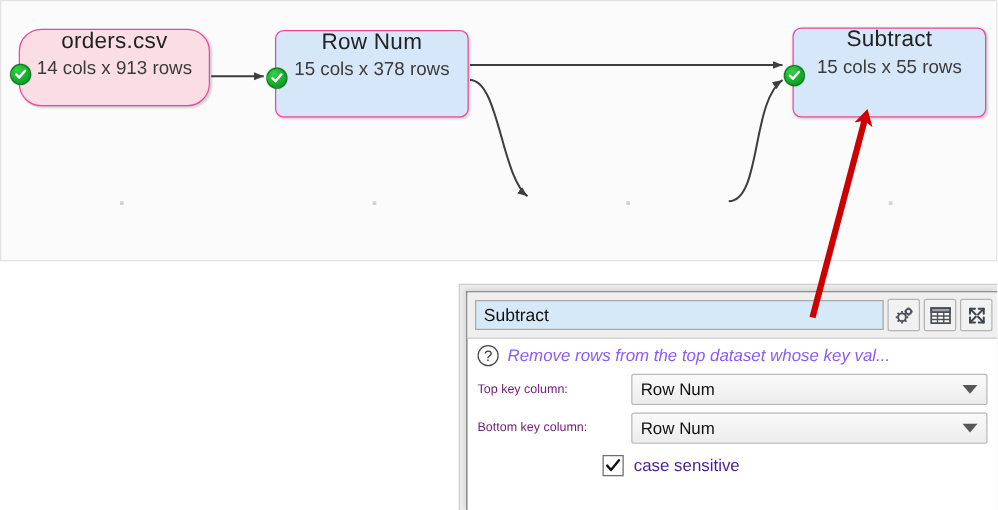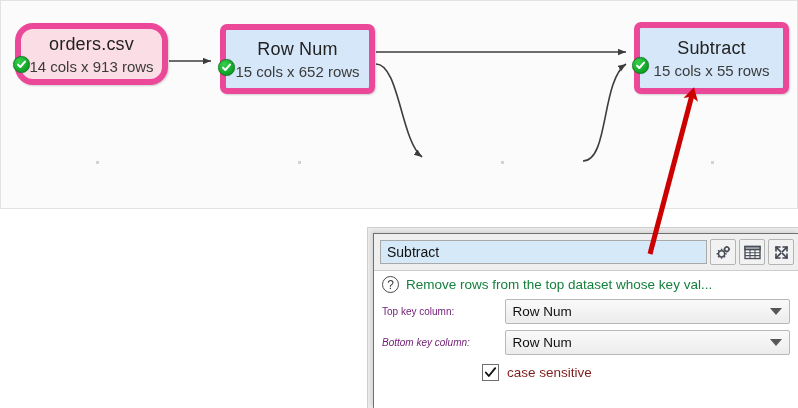--- a/index.html
+++ b/index.html
@@ -12,23 +12,23 @@
     position:absolute;left:0;top:0;width:798px;height:209px;
     background:#fbfbfb;
     border:1px solid #e2e2e2;
     box-sizing:border-box;
     overflow:hidden;
   }
   .grid-dot{position:absolute;width:3px;height:3px;background:#d3d3d3;}
 
   .node{
     position:absolute;box-sizing:border-box;
-    border:6px solid #ec4899;
+    border:1px solid #ec4899;
     box-shadow:1px 1px 2px rgba(0,0,0,0.18);
-    display:flex;flex-direction:column;align-items:center;justify-content:center;
+    display:flex;flex-direction:column;align-items:center;
   }
   .node.src{background:#fbdde6;border-radius:18px;}
   .node.op{background:#d5e7f8;border-radius:7px;}
   .node .ttl{
     font-size:18px;color:#222;line-height:20px;letter-spacing:.2px;
     white-space:nowrap;margin-top:-2px;
   }
   .node .sub{
     font-size:15px;color:#3b3b3b;line-height:12px;white-space:nowrap;margin-top:7px;
   }
@@ -81,46 +81,46 @@
   .helprow{
     display:flex;align-items:center;gap:7px;
     padding:5px 6px 3px 8px;
   }
   .qicon{
     width:17px;height:17px;border-radius:50%;border:1.6px solid #4a4a4a;
     box-sizing:border-box;display:flex;align-items:center;justify-content:center;
     font-size:12px;color:#3a3a3a;line-height:1;flex:0 0 auto;
     font-family:"Liberation Sans", sans-serif;
   }
-  .helptext{font-size:13.5px;color:#15803d;white-space:nowrap;overflow:hidden;}
+  .helptext{font-size:13.5px;color:#8b5cf6;white-space:nowrap;overflow:hidden;font-style:italic;}
 
   .field{display:flex;align-items:center;padding:3px 8px 3px 8px;gap:0;}
   .field .lbl{font-size:10px;color:#701a75;white-space:nowrap;}
   .field.top .lbl{width:150px;}
-  .field.bottom .lbl{width:equal;font-style:italic;}
+  .field.bottom .lbl{width:equal;}
   .combo{
     flex:1;height:25px;box-sizing:border-box;
     background:linear-gradient(#fafafa,#ececed);
     border:1px solid #b8b8b8;border-radius:2px;
     display:flex;align-items:center;justify-content:space-between;
     padding:0 7px 0 7px;
   }
   .combo .val{font-size:13.5px;color:#111;white-space:nowrap;}
   .caret{
     width:0;height:0;border-left:6px solid transparent;border-right:6px solid transparent;
     border-top:7px solid #575757;
   }
   .checkrow{display:flex;align-items:center;padding:6px 8px 4px 0;gap:8px;}
   .cbox{
     width:17px;height:17px;box-sizing:border-box;background:#fff;
     border:1px solid #6e6e6e;display:flex;align-items:center;justify-content:center;
     flex:0 0 auto;
   }
   .cbox svg{display:block;}
-  .cklabel{font-size:13.5px;color:#7f1d1d;text-align:center;}
+  .cklabel{font-size:13.5px;color:#4c1d95;text-align:center;}
 </style>
 </head>
 <body>
 
 <div id="canvas">
 
   <svg id="edges" viewBox="0 0 798 209" xmlns="http://www.w3.org/2000/svg">
     <defs>
       <marker id="ah" markerWidth="9" markerHeight="9" refX="8" refY="3.2" orient="auto" markerUnits="userSpaceOnUse">
         <path d="M0,0 L8,3.2 L0,6.4 z" fill="#3d3d3d"></path>
@@ -146,21 +146,21 @@
     <div class="sub">14 cols x 913 rows</div>
     <div class="badge" style="left:-8px;top:27px;">
       <svg width="11" height="11" viewBox="0 0 11 11">
           <path d="M2,5.6 L4.3,8 L9,2.6" stroke="#fff" stroke-width="2" fill="none" stroke-linecap="round" stroke-linejoin="round"></path>
         </svg>
     </div>
   </div>
 
   <div class="node op" style="left:219px;top:23px;width:155px;height:70px;">
     <div class="ttl">Row Num</div>
-    <div class="sub">15 cols x 652 rows</div>
+    <div class="sub">15 cols x 378 rows</div>
     <div class="badge" style="left:-8px;top:29px;">
       <svg width="11" height="11" viewBox="0 0 11 11">
           <path d="M2,5.6 L4.3,8 L9,2.6" stroke="#fff" stroke-width="2" fill="none" stroke-linecap="round" stroke-linejoin="round"></path>
         </svg>
     </div>
   </div>
 
 
   <div class="node op" style="left:633px;top:21px;width:155px;height:72px;">
     <div class="ttl">Subtract</div>

